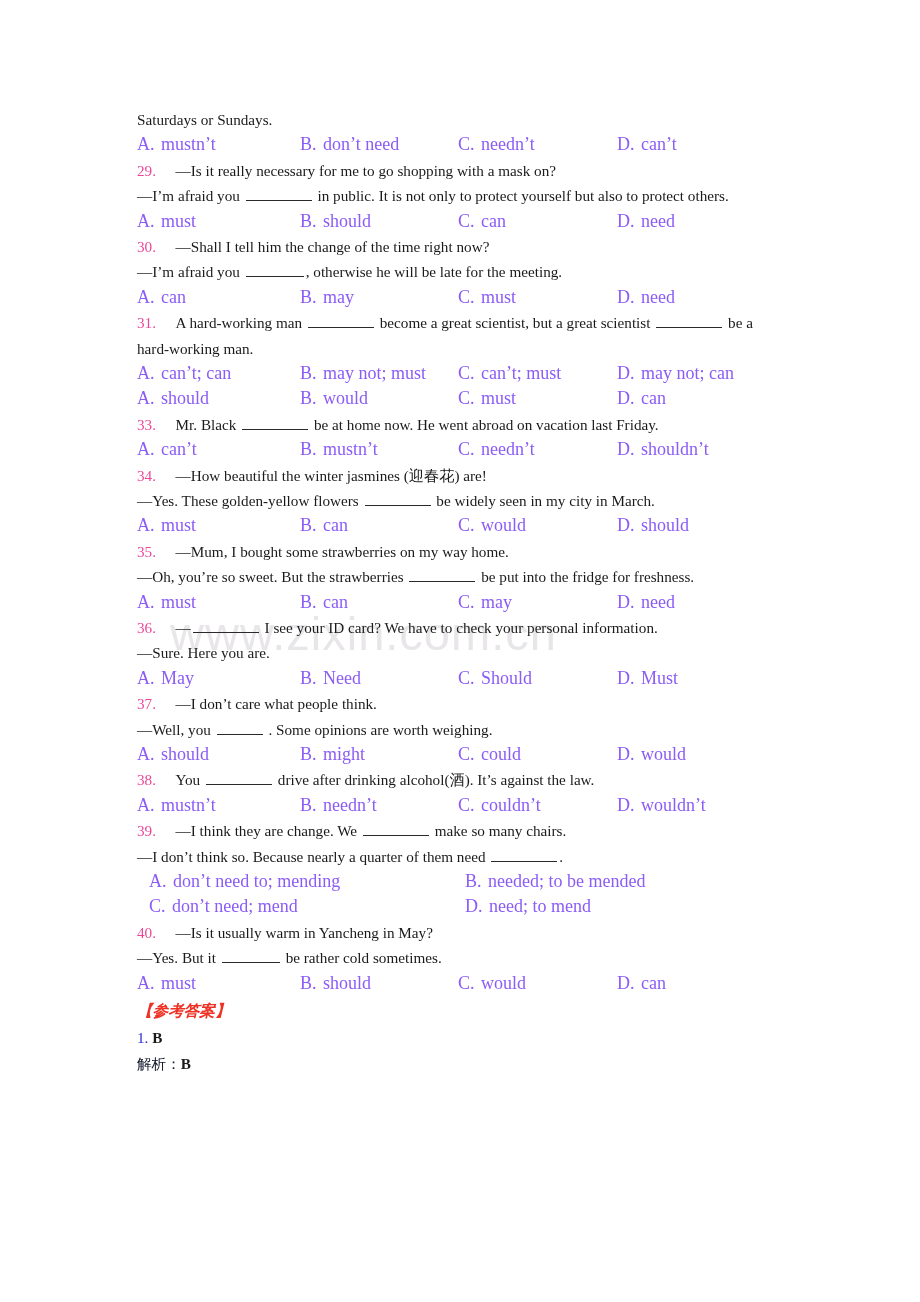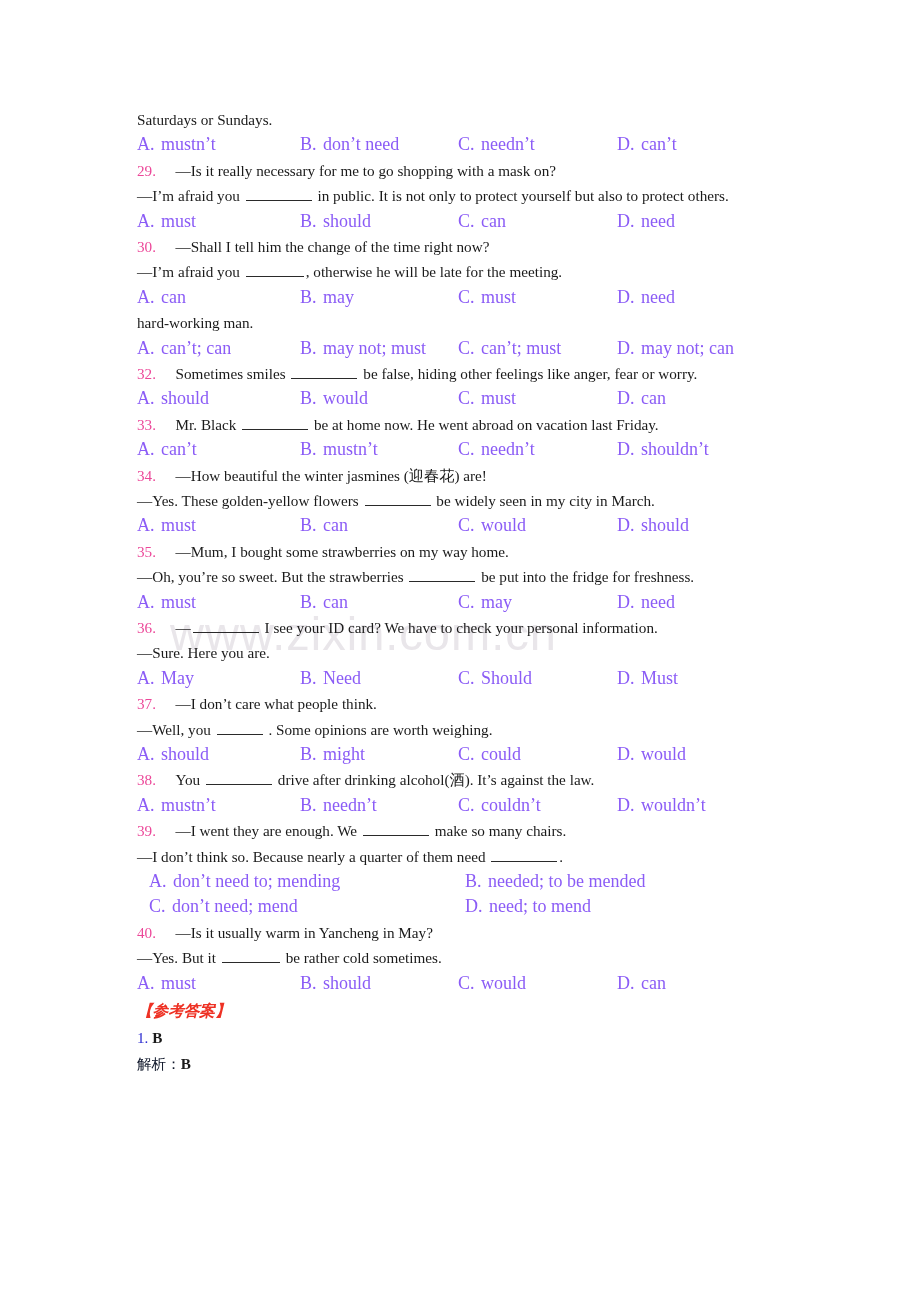--- a/index.html
+++ b/index.html
@@ -174,29 +174,29 @@
 
     <div class="line"><span class="qnum">30.</span>&nbsp;&nbsp;<span>—Shall I tell him the change of the time right now?</span></div>
     <div class="line"><span>—I’m afraid you</span>&nbsp;<span class="blank b-med"></span><span>, otherwise he will be late for the meeting.</span></div>
     <div class="opts c4">
       <span class="opt o-a"><span class="lt">A</span>&nbsp;<span>can</span></span>
       <span class="opt o-b"><span class="lt">B</span>&nbsp;<span>may</span></span>
       <span class="opt o-c"><span class="lt">C</span>&nbsp;<span>must</span></span>
       <span class="opt o-d"><span class="lt">D</span>&nbsp;<span>need</span></span>
     </div>
 
+    <div class="line"><span class="qnum">31.</span>&nbsp;&nbsp;<span>A hard-working man</span>&nbsp;<span class="blank b-long"></span>&nbsp;<span>become a great scientist, but a great scientist</span>&nbsp;<span class="blank b-long"></span>&nbsp;<span>be a</span></div>
     <div class="line">hard-working man.</div>
     <div class="opts c4">
       <span class="opt o-a"><span class="lt">A</span>&nbsp;<span>can’t; can</span></span>
       <span class="opt o-b"><span class="lt">B</span>&nbsp;<span>may not; must</span></span>
       <span class="opt o-c"><span class="lt">C</span>&nbsp;<span>can’t; must</span></span>
       <span class="opt o-d"><span class="lt">D</span>&nbsp;<span>may not; can</span></span>
     </div>
 
-    <div class="line"><span class="qnum">32.</span>&nbsp;&nbsp;<span>Sometimes smiles</span>&nbsp;<span class="blank b-long"></span>&nbsp;<span>be false, hiding other feelings like anger, fear or worry.</span></div>
     <div class="opts c4">
       <span class="opt o-a"><span class="lt">A</span>&nbsp;<span>should</span></span>
       <span class="opt o-b"><span class="lt">B</span>&nbsp;<span>would</span></span>
       <span class="opt o-c"><span class="lt">C</span>&nbsp;<span>must</span></span>
       <span class="opt o-d"><span class="lt">D</span>&nbsp;<span>can</span></span>
     </div>
 
     <div class="line"><span class="qnum">33.</span>&nbsp;&nbsp;<span>Mr. Black</span>&nbsp;<span class="blank b-long"></span>&nbsp;<span>be at home now. He went abroad on vacation last Friday.</span></div>
     <div class="opts c4">
       <span class="opt o-a"><span class="lt">A</span>&nbsp;<span>can’t</span></span>
@@ -242,21 +242,21 @@
     </div>
 
     <div class="line"><span class="qnum">38.</span>&nbsp;&nbsp;<span>You</span>&nbsp;<span class="blank b-long"></span>&nbsp;<span>drive after drinking alcohol(酒). It’s against the law.</span></div>
     <div class="opts c4">
       <span class="opt o-a"><span class="lt">A</span>&nbsp;<span>mustn’t</span></span>
       <span class="opt o-b"><span class="lt">B</span>&nbsp;<span>needn’t</span></span>
       <span class="opt o-c"><span class="lt">C</span>&nbsp;<span>couldn’t</span></span>
       <span class="opt o-d"><span class="lt">D</span>&nbsp;<span>wouldn’t</span></span>
     </div>
 
-    <div class="line"><span class="qnum">39.</span>&nbsp;&nbsp;<span>—I went they are enough. We</span>&nbsp;<span class="blank b-long"></span>&nbsp;<span>make so many chairs.</span></div>
+    <div class="line"><span class="qnum">39.</span>&nbsp;&nbsp;<span>—I think they are change. We</span>&nbsp;<span class="blank b-long"></span>&nbsp;<span>make so many chairs.</span></div>
     <div class="line"><span>—I don’t think so. Because nearly a quarter of them need</span>&nbsp;<span class="blank b-long"></span><span>.</span></div>
     <div class="opts c2">
       <span class="opt o-a"><span class="lt">A</span>&nbsp;<span>don’t need to; mending</span></span>
       <span class="opt o-b"><span class="lt">B</span>&nbsp;<span>needed; to be mended</span></span>
     </div>
     <div class="opts c2">
       <span class="opt o-a"><span class="lt">C</span>&nbsp;<span>don’t need; mend</span></span>
       <span class="opt o-b"><span class="lt">D</span>&nbsp;<span>need; to mend</span></span>
     </div>
 

